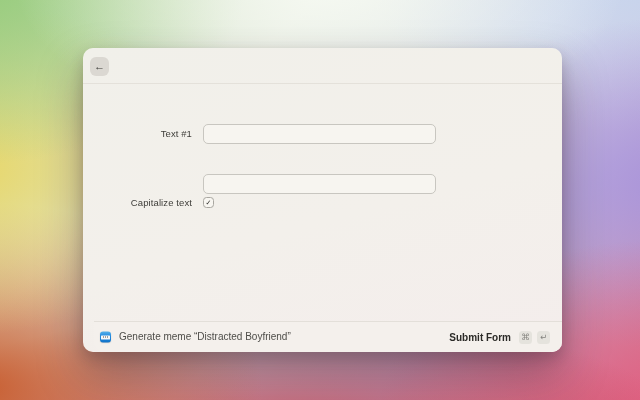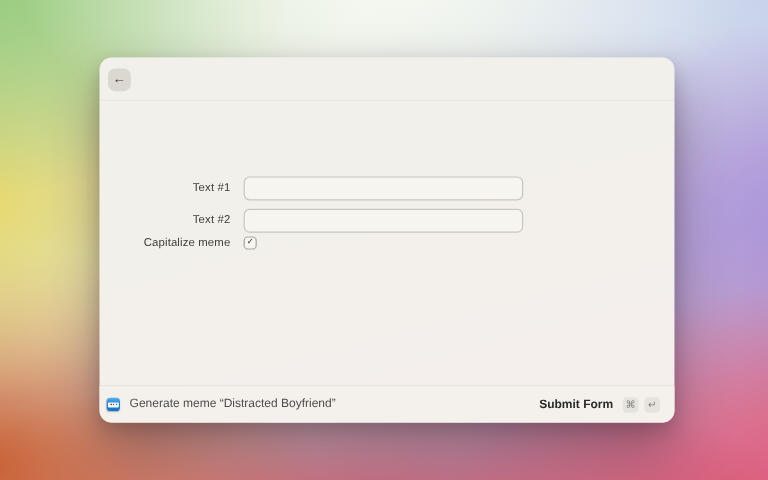--- a/index.html
+++ b/index.html
@@ -31,21 +31,21 @@
   }
   .back-btn{
     position:absolute;left:7px;top:9px;width:19px;height:19px;
     border:none;border-radius:6px;background:#dbd8d2;padding:0;
     display:flex;align-items:center;justify-content:center;cursor:pointer;
   }
   .back-btn span{font-size:11px;line-height:1;color:#363633;}
   .content{position:absolute;left:0;top:36px;right:0;bottom:31px;}
   .row{position:absolute;left:0;width:100%;height:20px;}
   .row-0{top:16px;}
-  .row-1{top:63px;border-radius:10px;}
+  .row-1{top:40px;border-radius:10px;}
   .row-2{top:90px;}
   .row-cb{top:113px;height:11px;}
   .field-label{
     position:absolute;left:0;top:0;width:109px;text-align:right;
     font-size:9.5px;line-height:20px;color:#3e3d39;letter-spacing:0.1px;
   }
   .cb-label{line-height:11px;}
   .text-input{
     position:absolute;left:120px;top:0;width:233px;height:20px;
     box-sizing:border-box;border-radius:5px;background:#f7f5f0;
@@ -54,21 +54,21 @@
   }
   .text-input.focused{border:1.5px solid #4a4845;}
   .checkbox{
     position:absolute;left:120px;top:0;width:11px;height:11px;
     box-sizing:border-box;border:1px solid #a9a7a1;border-radius:3.5px;
     background:#f8f6f1;display:flex;align-items:center;justify-content:center;
     cursor:pointer;
   }
   .checkbox .check{font-size:7px;line-height:1;color:#2e2d2a;font-weight:bold;transform:translateY(-0.5px);}
   .footer{
-    position:absolute;left:0;right:0;bottom:0;height:30px;
+    position:absolute;left:11px;right:0;bottom:0;height:30px;
     border-top:1px solid #e3dfd9;background:#f4f0ec;border-radius:0 0 10px 10px;padding-left:48px;
   }
   .ext-icon{
     position:absolute;left:6px;top:50%;transform:translateY(-50%);
     width:11px;height:11px;border-radius:3px;
     background:linear-gradient(180deg,#56b0ea 0%,#2088de 45%,#1273c7 100%);
     box-shadow:0 0.5px 1px rgba(0,0,0,0.25);
   }
   .ext-icon::before{
     content:"";position:absolute;left:1px;right:1px;top:4px;height:3.5px;
@@ -106,26 +106,25 @@
 
   <div class="content">
 
 
     <div class="row row-1">
       <span class="field-label">Text #1</span>
       <input type="text" class="text-input" value="" style="">
     </div>
 
     <div class="row row-2">
-      <span class="field-label">Text #2</span>
       <input type="text" class="text-input" value="" style="">
     </div>
 
     <div class="row row-cb">
-      <span class="field-label cb-label">Capitalize meme</span>
+      <span class="field-label cb-label">Capitalize text</span>
       <span class="checkbox" role="checkbox" aria-checked="true">
         <span class="check">✓</span>
       </span>
     </div>
 
   </div>
 
   <div class="footer">
     <span class="ext-icon"></span>
     <span class="action-text">Generate meme “Distracted Boyfriend”</span>

